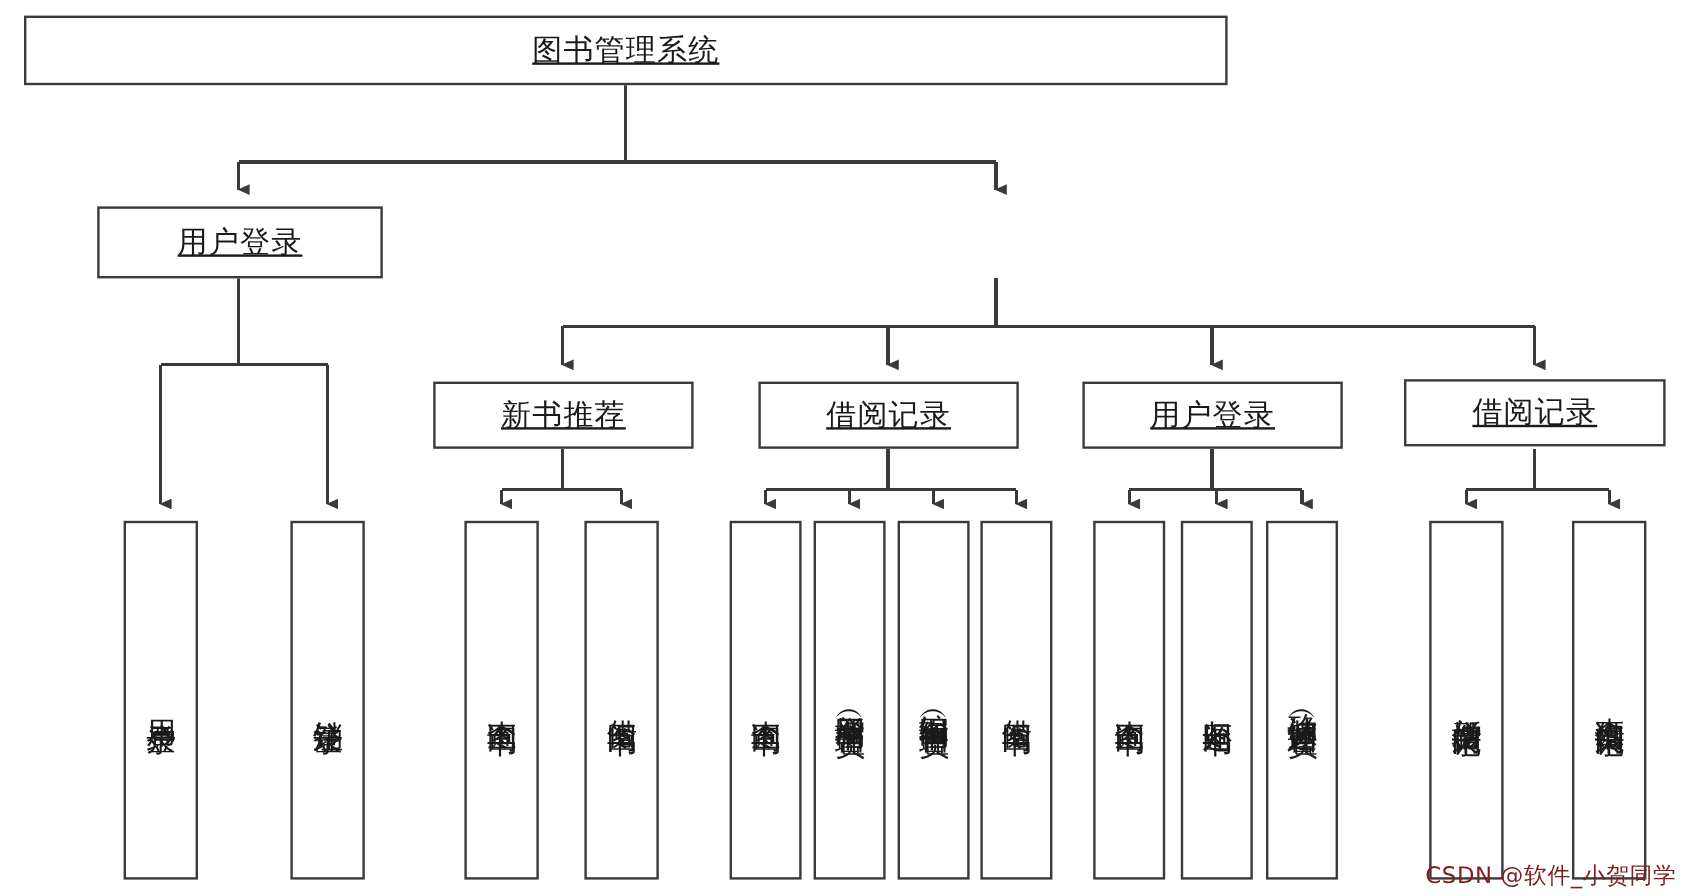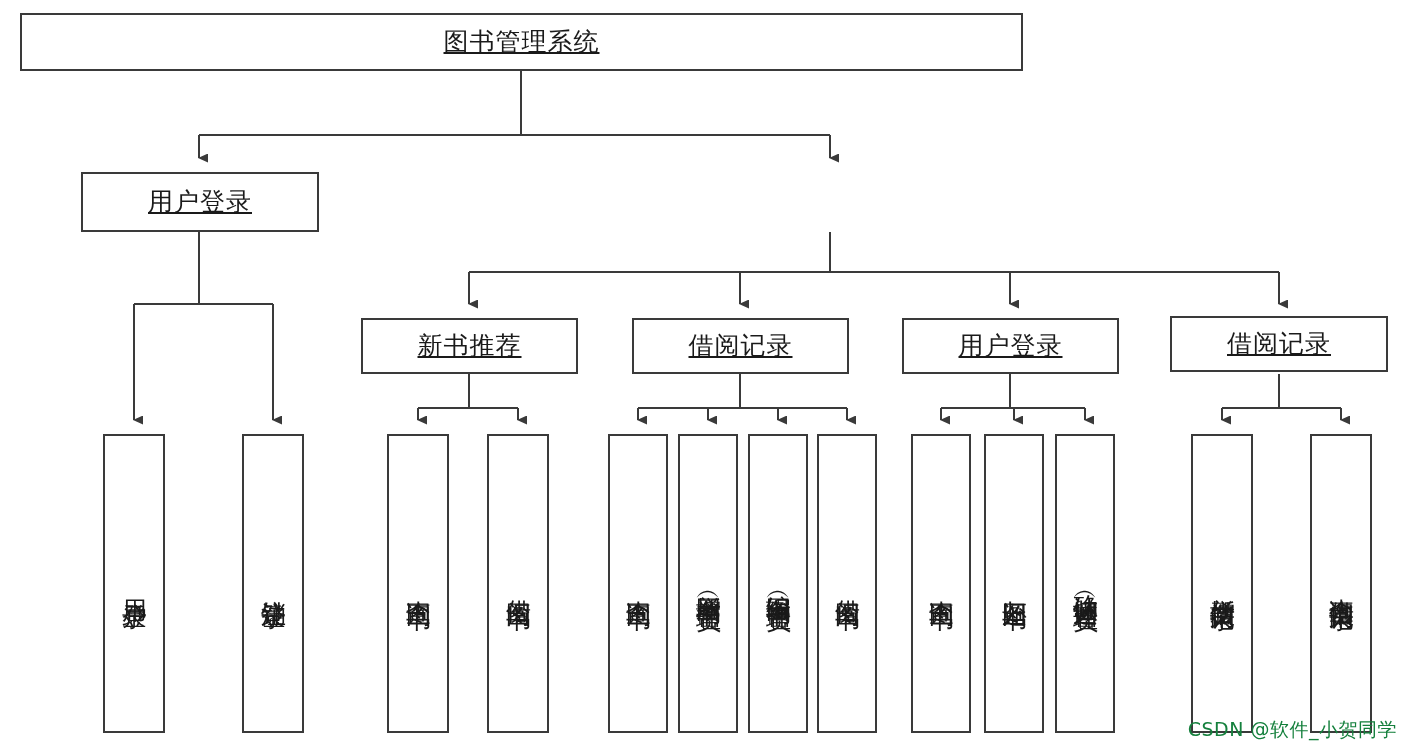--- a/index.html
+++ b/index.html
@@ -61,21 +61,21 @@
     writing-mode: vertical-rl;
     text-orientation: upright;
     display: block;
     max-height: 100%;
   }
   .watermark {
     position: absolute;
     right: 8px;
     bottom: 4px;
     font-size: 19px;
-    color: #15803d;
+    color: #7f1d1d;
     letter-spacing: 0.5px;
     white-space: nowrap;
     z-index: 5;
   }
 </style>
 </head>
 <body>
 
 <div id="diagram-root">
 

